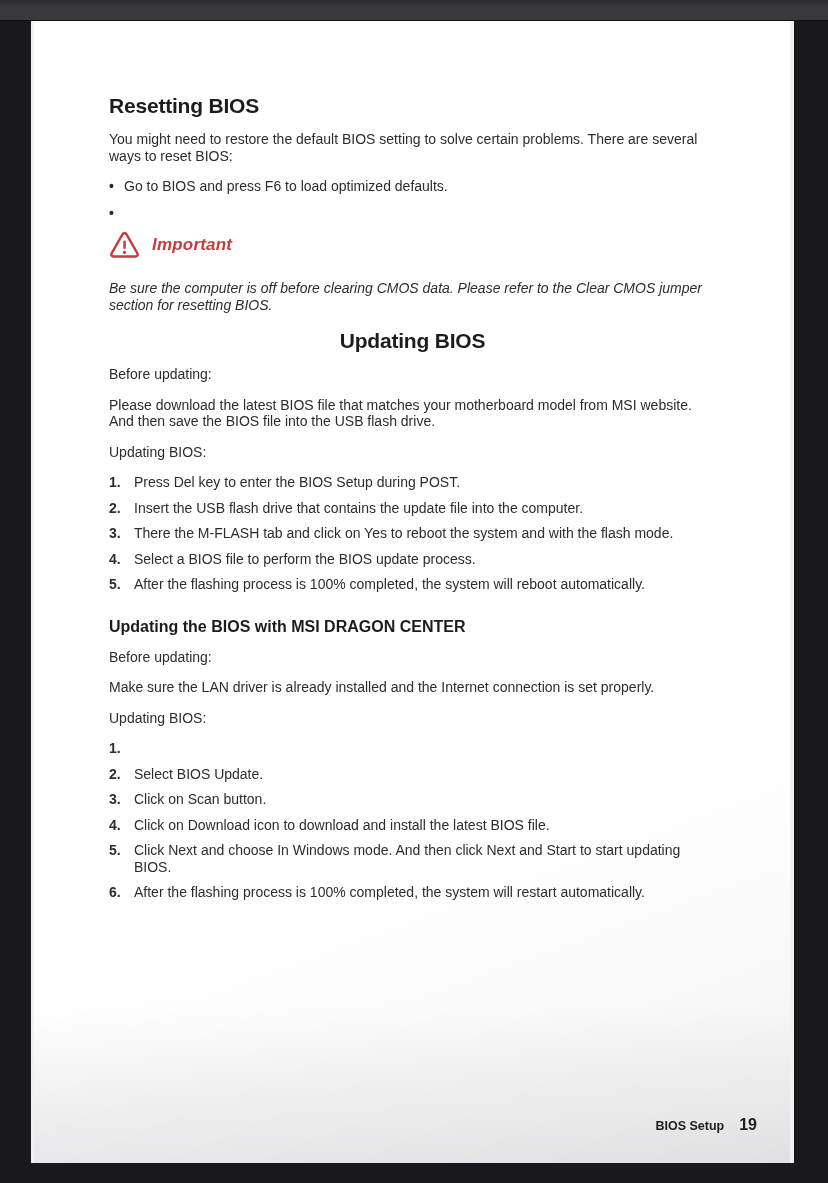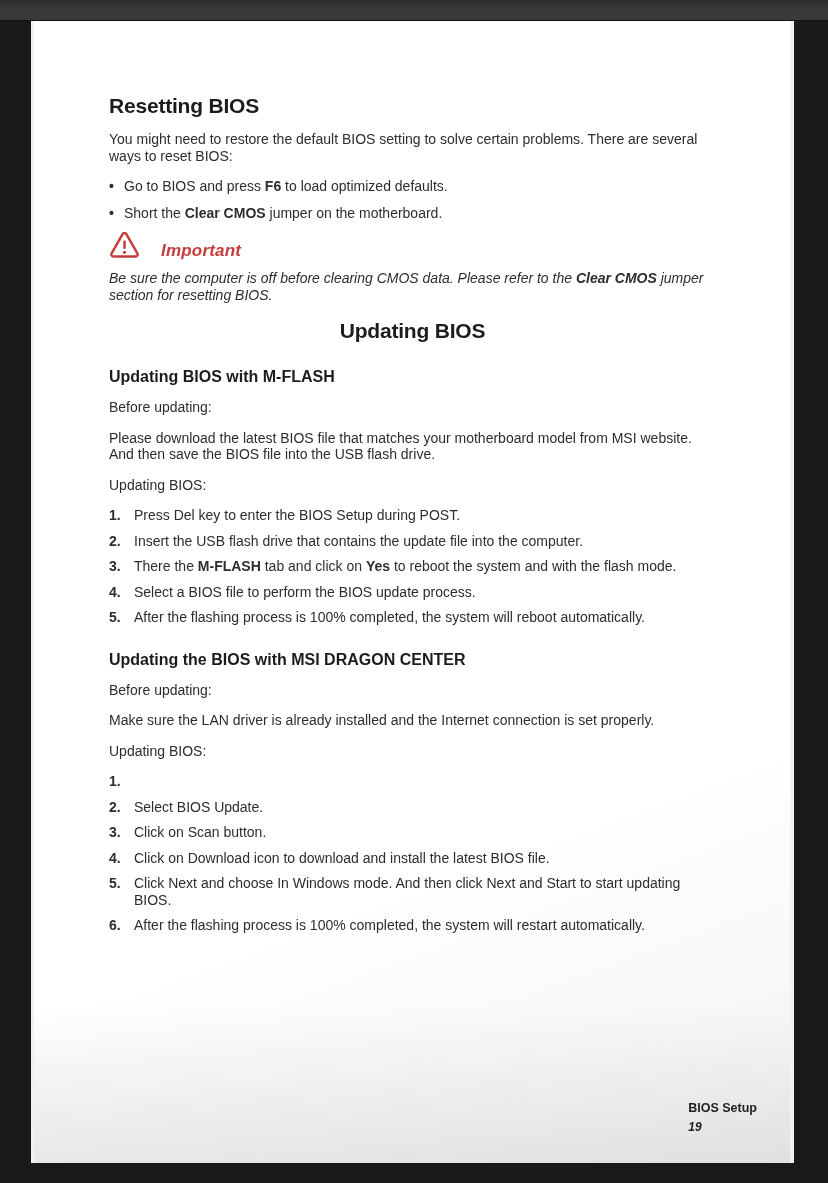--- a/index.html
+++ b/index.html
@@ -38,88 +38,86 @@
   h1{
     font-size:21px;line-height:24px;color:var(--heading);
     letter-spacing:-0.2px;margin:0 0 13px;
   }
   h1.second{margin-top:8px;text-align:center;}
   h2{
     font-size:16px;line-height:19px;color:var(--heading);
     margin:24px 0 13px;
   }
   p{margin:0 0 14px;}
-  .b{font-weight:bold;text-align:center;}
+  .b{font-weight:normal;text-align:center;}
   .i{font-style:italic;}
   ul.bullets,ol.steps{list-style:none;margin:0 0 4px;}
   ul.bullets li,ol.steps li{
     display:flex;align-items:flex-start;margin:0 0 10px;
   }
   ol.steps li{margin:0 0 9px;}
   ul.bullets .dot{
     width:15px;flex:0 0 15px;font-weight:bold;
   }
   ol.steps .num{
     width:25px;flex:0 0 25px;font-weight:bold;
   }
   .important{
-    display:flex;align-items:flex-end;gap:21px;
-    margin:1px 0 11px;
+    display:flex;align-items:center;gap:12px;
+    margin:1px 0 21px;
   }
   .important .warn-icon{display:block;}
   .important .label{
     color:var(--accent);
     font-size:17px;font-weight:bold;font-style:italic;
     letter-spacing:0.2px;
   }
   p.note{font-style:italic;margin-bottom:16px;}
   .footer{
     position:absolute;right:33px;bottom:29px;
-    display:flex;align-items:baseline;gap:5px;flex-direction:column;
+    display:flex;align-items:baseline;gap:15px;
   }
   .footer .section{font-size:12.5px;font-weight:bold;color:#1f1f1f;}
-  .footer .pagenum{font-size:12px;font-weight:bold;color:#1f1f1f;font-style:italic;}
+  .footer .pagenum{font-size:16px;font-weight:bold;color:#1f1f1f;}
 </style>
 </head>
 <body>
 
 <div class="topbar"></div>
 
 <div class="page">
   <div class="content">
 
     <h1>Resetting BIOS</h1>
 
     <p>You might need to restore the default BIOS setting to solve certain problems. There are several ways to reset BIOS:</p>
 
     <ul class="bullets">
         <li>
           <span class="dot">•</span>
           <span class="li-text"><span>Go to BIOS and press </span><span class="b">F6</span><span> to load optimized defaults.</span></span>
         </li>
         <li>
           <span class="dot">•</span>
-          <span class="li-text"><span>Short the </span><span class="b">Clear CMOS</span><span> jumper on the motherboard.</span></span>
         </li>
       </ul>
 
     <div class="important">
       <svg class="warn-icon" width="31" height="28" viewBox="0 0 31 28">
         <path d="M13.6 3.1 L2.6 22.3 a2.1 2.1 0 0 0 1.85 3.2 h22.1 a2.1 2.1 0 0 0 1.85 -3.2 L17.4 3.1 a2.2 2.2 0 0 0 -3.8 0 Z" fill="none" stroke="#c43d3c" stroke-width="2.4" stroke-linejoin="round"></path>
         <rect x="14.3" y="9.5" width="2.5" height="8.5" rx="1.1" fill="#c43d3c"></rect>
         <circle cx="15.5" cy="21.3" r="1.6" fill="#c43d3c"></circle>
       </svg>
       <span class="label">Important</span>
     </div>
 
     <p class="note"><span class="i">Be sure the computer is off before clearing CMOS data. Please refer to the </span><span class="b i">Clear CMOS</span><span class="i"> jumper section for resetting BIOS.</span></p>
 
     <h1 class="second">Updating BIOS</h1>
 
-    <h2>Updating BIOS with M-FLASH</h2>
     <p>Before updating:</p>
     <p>Please download the latest BIOS file that matches your motherboard model from MSI website. And then save the BIOS file into the USB flash drive.</p>
     <p>Updating BIOS:</p>
     <ol class="steps">
         <li>
           <span class="num">1.</span>
           <span class="li-text"><span>Press Del key to enter the BIOS Setup during POST.</span></span>
         </li>
         <li>
           <span class="num">2.</span>

